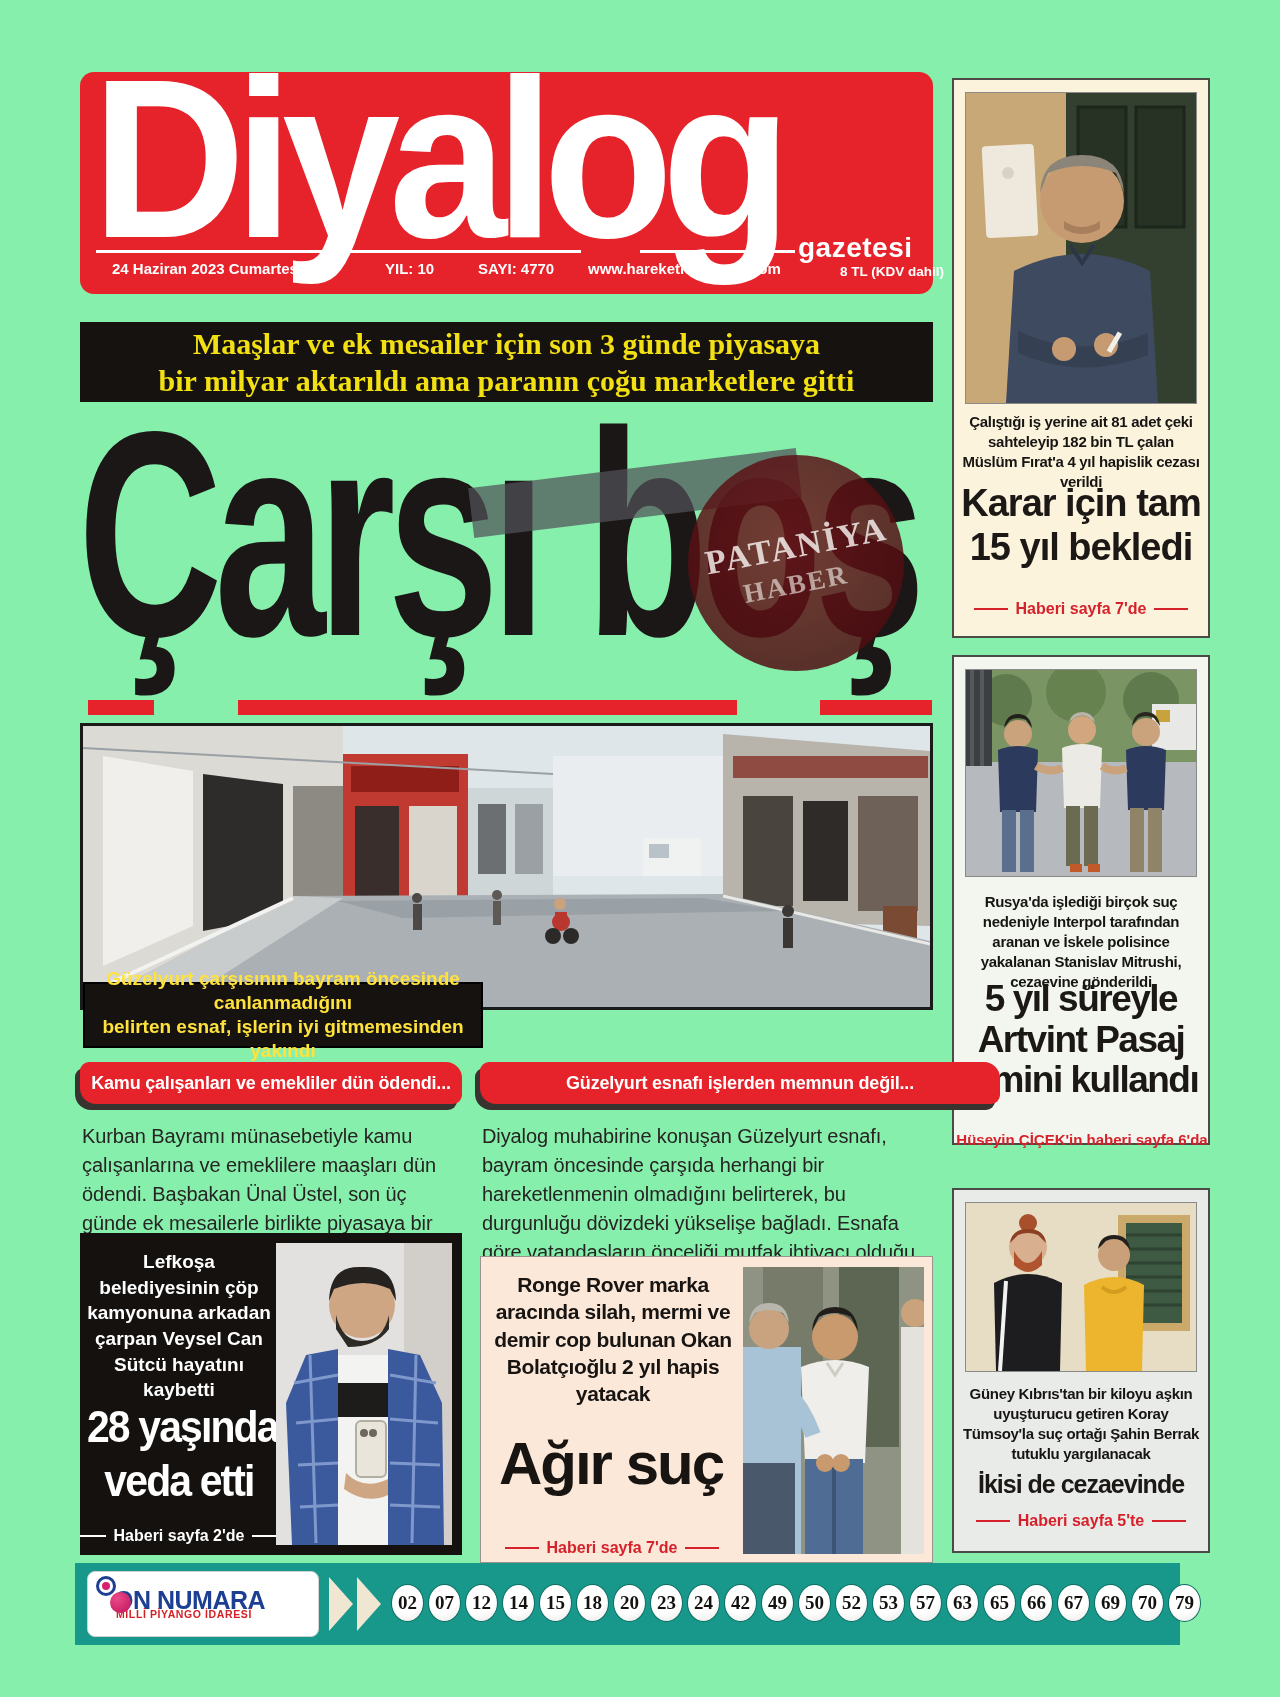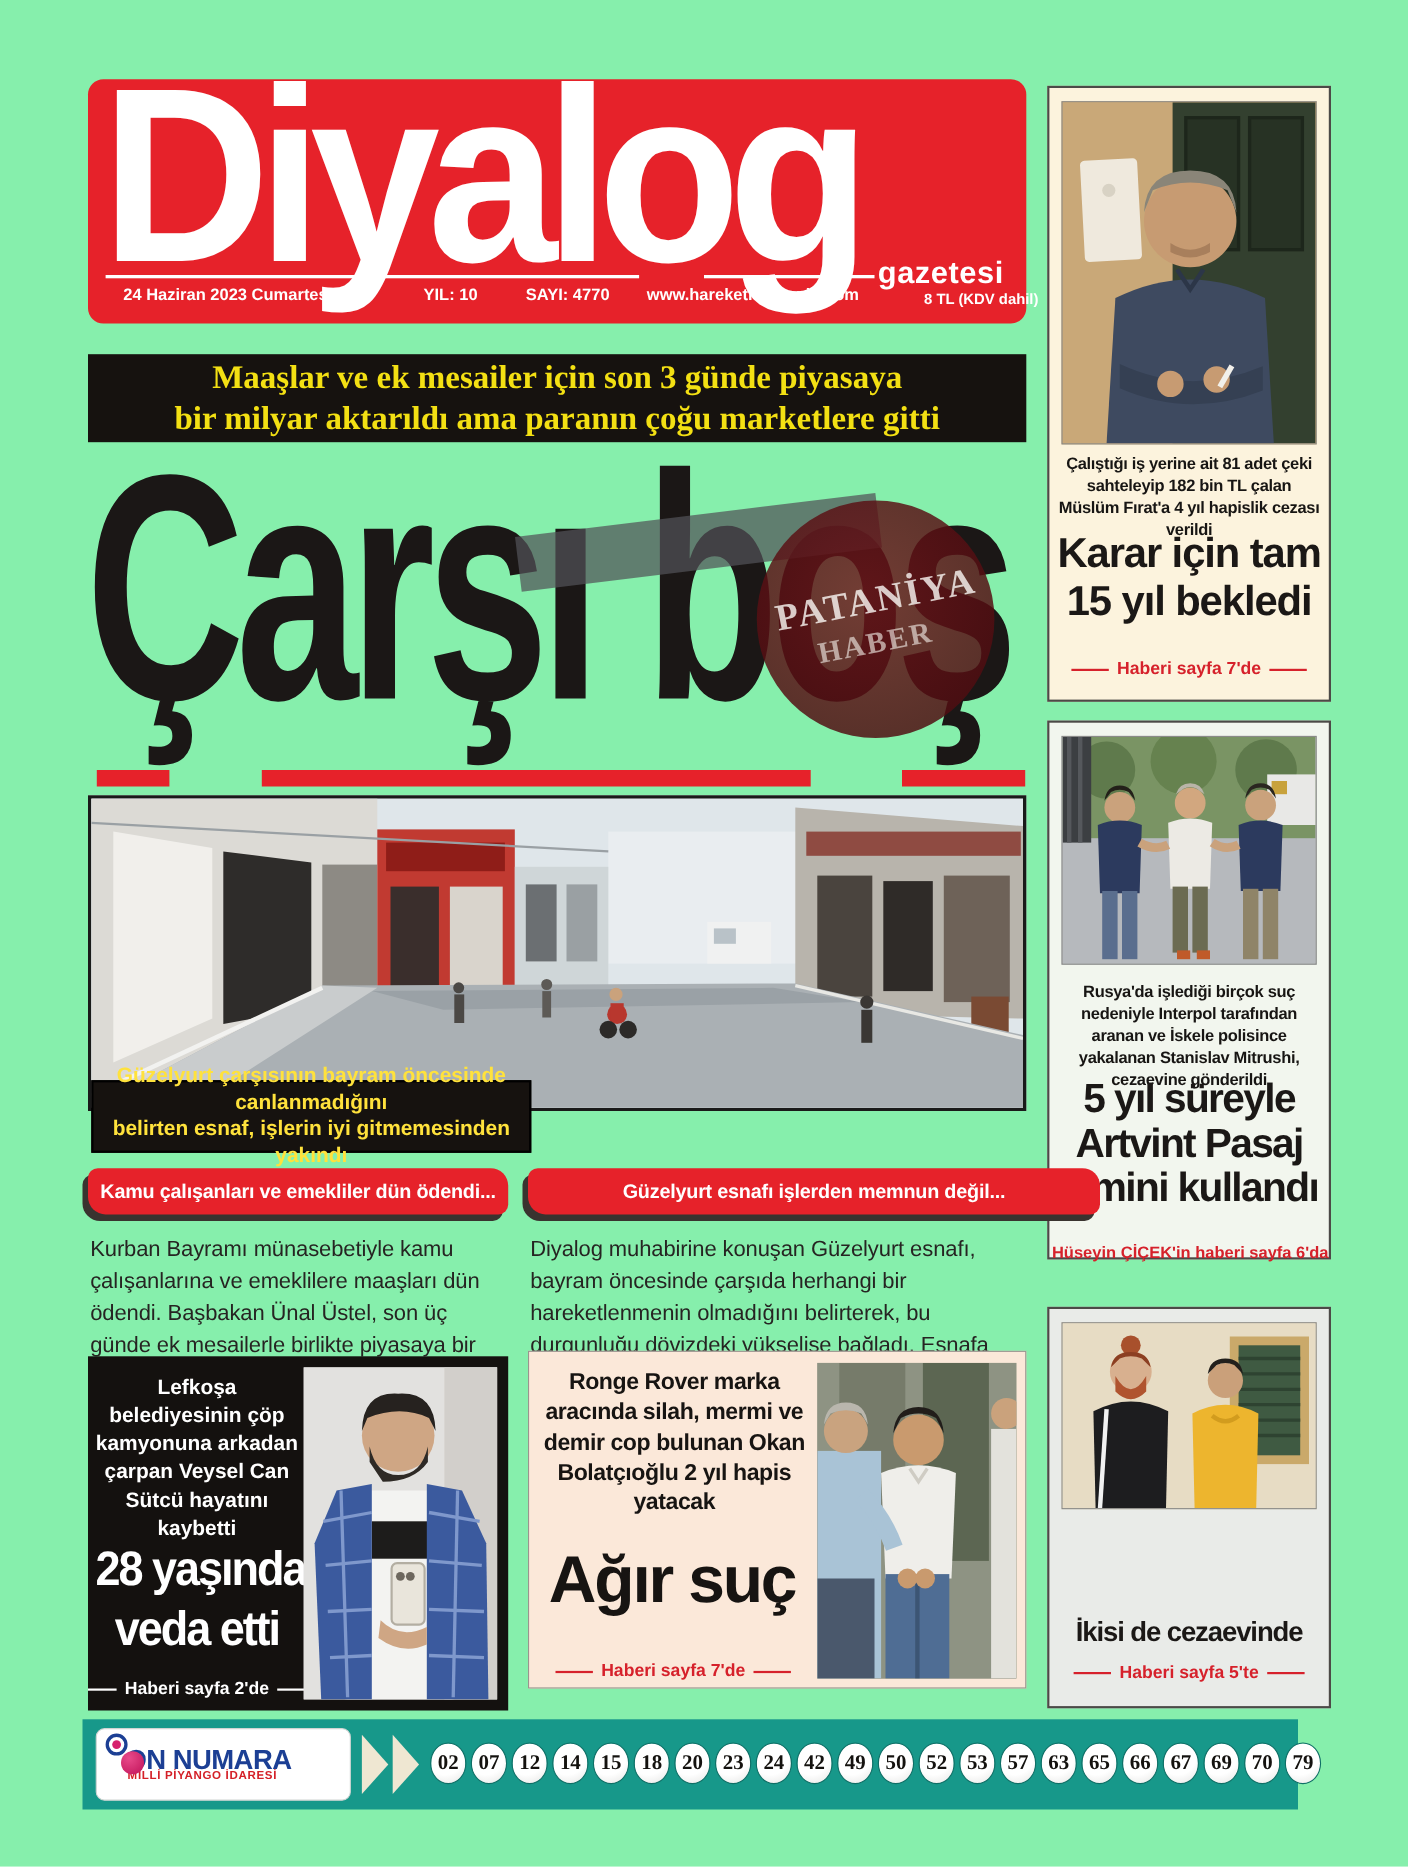--- a/index.html
+++ b/index.html
@@ -126,21 +126,21 @@
   .veda-h {
     position:absolute; left:0; width:198px; text-align:center; color:#ffffff;
     font-weight:bold; font-size:44px; letter-spacing:-2px; line-height:1.2;
     transform:scaleX(0.93); transform-origin:center top; white-space:nowrap;
   }
   #veda-h1 { top:168px; } #veda-h2 { top:222px; }
   #veda-ref { position:absolute; left:0px; top:294px; width:198px; }
   #box-veda .photo { position:absolute; left:196px; top:10px; width:176px; height:302px; background:#e4e3e1; }
 
   #box-agir {
-    left:480px; top:1228px; width:453px; height:307px;
+    left:480px; top:1256px; width:453px; height:307px;
     background:#fbe8d9; border:1px solid #9a948e;
   }
   #agir-kicker {
     position:absolute; left:6px; top:14px; width:252px; text-align:center;
     color:#171412; font-weight:bold; font-size:21px; line-height:1.3; letter-spacing:-0.4px;
   }
   #agir-headline {
     position:absolute; left:0px; top:172px; width:260px; text-align:center;
     color:#171412; font-weight:bold; font-size:60px; letter-spacing:-2px; white-space:nowrap;
   }
@@ -482,20 +482,21 @@
         <path d="M44,40 Q46,26 62,26 Q78,26 80,40 L72,32 Q62,28 52,32 Z" fill="#8c3f22"></path>
         <path d="M48,48 Q62,72 76,48 L76,62 Q62,76 48,62 Z" fill="#b0542f"></path>
         <path d="M28,80 Q62,62 96,80 L94,168 L30,168 Z" fill="#1d1d1f"></path>
         <line x1="40" y1="78" x2="34" y2="168" stroke="#f2f2f2" stroke-width="4"></line>
         <circle cx="148" cy="52" r="16" fill="#caa07a"></circle>
         <path d="M132,46 Q134,32 148,32 Q162,32 164,46 L156,38 Q148,34 140,38 Z" fill="#221f1c"></path>
         <path d="M118,82 Q148,66 178,82 L176,168 L120,168 Z" fill="#edb52e"></path>
         <path d="M136,84 Q148,94 160,84" stroke="#d29c1e" stroke-width="4" fill="none"></path>
       </svg>
     </div>
+    <div class="rkicker">Güney Kıbrıs'tan bir kiloyu aşkın uyuşturucu getiren Koray Tümsoy'la suç ortağı Şahin Berrak tutuklu yargılanacak</div>
     <div class="rheadline">İkisi de cezaevinde</div>
     <div class="pref refrow">
       <span class="dash"></span>
       <span class="rtxt">Haberi sayfa 5'te</span>
       <span class="dash"></span>
     </div>
   </div>
 
   <div class="abs" id="lottery">
     <div id="lotto-logo">

